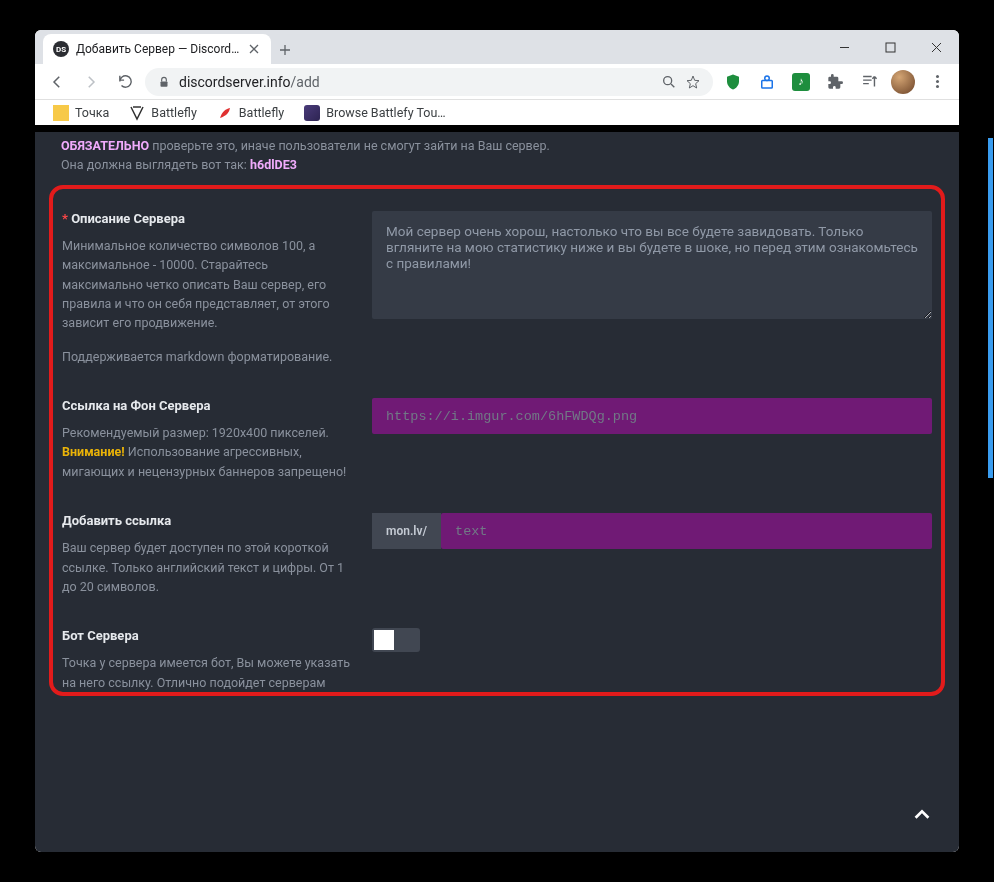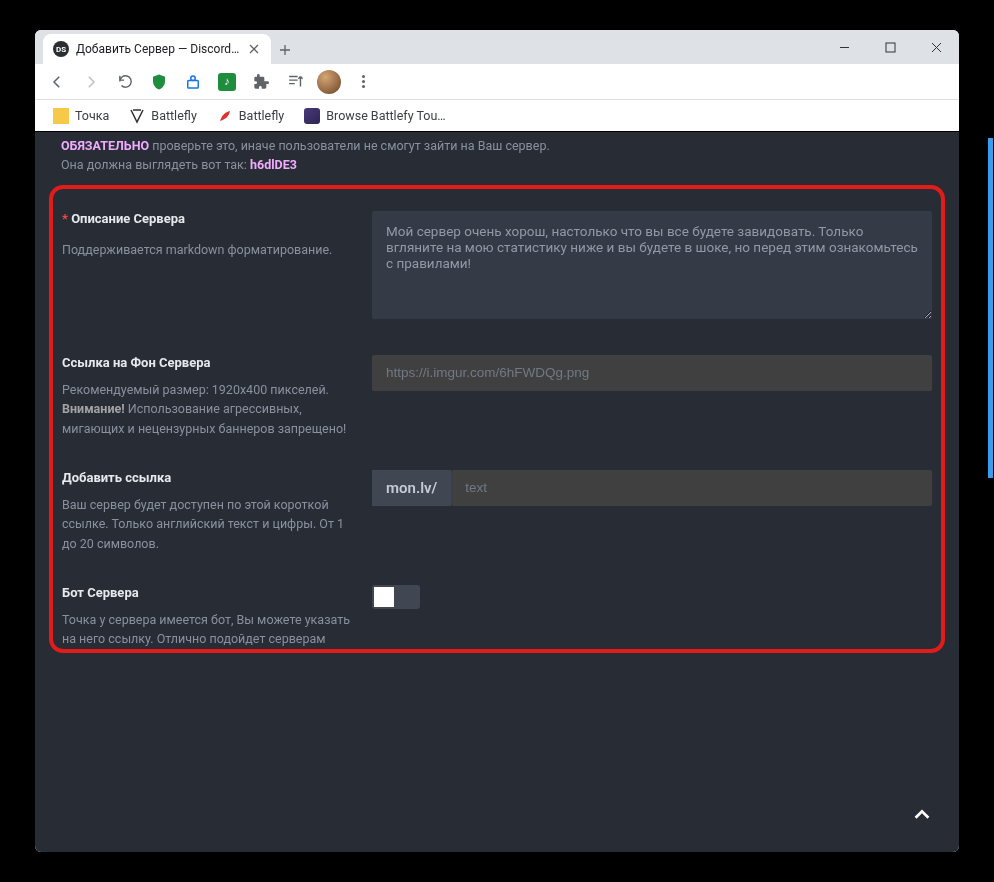--- a/index.html
+++ b/index.html
@@ -27,48 +27,48 @@
 .url-secure { color:#202124; }
 .url-path { color:#5f6368; }
 .addr-icon { width:28px; height:28px; display:flex; align-items:center; justify-content:center; color:#5f6368; }
 .addr-icon.green { color:#1e8e3e; }
 .addr-icon.blue { color:#1a73e8; }
 .ext-badge { width:18px; height:18px; background:#1e8e3e; border-radius:3px; display:flex; align-items:center; justify-content:center; color:#fff; font-size:11px; }
 .avatar { width:24px; height:24px; border-radius:50%; background:radial-gradient(circle at 35% 30%,#d4a574,#6b4226); }
 .menu-dots { display:flex; flex-direction:column; gap:2px; }
 .menu-dots span { width:3px; height:3px; background:#5f6368; border-radius:50%; }
 
-.bookmarks { height:32px; background:#fff; display:flex; align-items:center; padding:0 10px; gap:4px; border-bottom:1px solid #000000; }
+.bookmarks { height:32px; background:#fff; display:flex; align-items:center; padding:0 10px; gap:4px; border-bottom:7px solid #000000; }
 .bookmark { display:flex; align-items:center; gap:6px; padding:4px 8px; font-size:12.5px; color:#3c4043; }
 .bm-icon { width:16px; height:16px; flex-shrink:0; }
 
 .content { flex:1; background:#272c35; overflow-y:auto; position:relative; color:#a8b0bd; }
 .content-inner { padding:0 16px; }
 .top-text { font-size:12.5px; line-height:1.55; color:#8a919d; padding:4px 10px 10px; }
 .top-text b { color:#f0abfc; }
 
 .red-frame { border:4px solid #e21b1b; border-radius:14px; padding:14px 0 0; margin:0 -2px; }
 
 .form-row { display:flex; padding:8px 9px 24px; gap:20px; }
 .form-label-col { width:290px; flex-shrink:0; }
 .form-label { font-size:13px; font-weight:700; color:#e6e9ed; margin-bottom:10px; }
 .form-label .req { color:#ff4747; }
 .form-desc { font-size:12.5px; line-height:1.55; color:#8a919d; }
-.form-desc b { color:#a3a3a3; }
+.form-desc b { color:#eab308; }
 .form-input-col { flex:1; }
 
 .textarea { width:100%; height:108px; background:#353b46; border:none; padding:12px 14px; font-size:13.5px; color:#9099a7; resize:vertical; font-family:inherit; border-radius:2px; }
-.textinput { width:100%; height:36px; background:#404040; border:none; padding:0 14px; font-size:13.5px; color:#9099a7; font-family:Liberation Sans, sans-serif; border-radius:2px; }
+.textinput { width:100%; height:36px; background:#701a75; border:none; padding:0 14px; font-size:13.5px; color:#9099a7; font-family:Liberation Mono, monospace; border-radius:2px; }
 .textinput::placeholder, .textarea::placeholder { color:#717986; }
 
 .toggle { width:48px; height:24px; background:#414752; border-radius:3px; position:relative; }
 .toggle-thumb { position:absolute; left:2px; top:2px; width:20px; height:20px; background:#fff; }
 
 .input-group { display:flex; }
-.input-prefix { background:#414752; color:#c5cbd4; font-size:15px; font-weight:600; padding:0 14px; display:flex; align-items:center; height:36px; }
+.input-prefix { background:#414752; color:#c5cbd4; font-size:12px; font-weight:600; padding:0 14px; display:flex; align-items:center; height:36px; }
 
 .scroll-top { position:absolute; right:22px; bottom:22px; width:30px; height:30px; color:#fff; display:flex; align-items:center; justify-content:center; }
 
 .custom-scrollbar { position:absolute; right:1px; top:138px; width:5px; height:340px; background:#3a9df0; }
 
 ::-webkit-scrollbar { width:0; }
 </style>
 </head>
 <body>
 
@@ -115,20 +115,34 @@
     <div class="nav-btn disabled">
         <svg width="18" height="18" viewBox="0 0 24 24">
           <path d="M9 5l7 7-7 7" fill="none" stroke="currentColor" stroke-width="2"></path>
         </svg>
       </div>
     <div class="nav-btn">
         <svg width="17" height="17" viewBox="0 0 24 24">
           <path d="M4 12a8 8 0 1 1 2.34 5.66M4 4v6h6" fill="none" stroke="currentColor" stroke-width="2"></path>
         </svg>
       </div>
+    <div class="omnibox">
+      <svg class="lock-icon" viewBox="0 0 24 24">
+          <rect x="6" y="11" width="12" height="9" rx="1.5" fill="currentColor"></rect>
+          <path d="M8 11V8a4 4 0 1 1 8 0v3" fill="none" stroke="currentColor" stroke-width="2"></path>
+        </svg>
+      <span class="url-text"><span class="url-secure">discordserver.info</span><span class="url-path">/add</span></span>
+      <svg width="16" height="16" viewBox="0 0 24 24" style="color:#5f6368">
+          <circle cx="10" cy="10" r="6" fill="none" stroke="currentColor" stroke-width="2"></circle>
+          <path d="M15 15l5 5" stroke="currentColor" stroke-width="2"></path>
+        </svg>
+      <svg width="16" height="16" viewBox="0 0 24 24" style="color:#5f6368">
+          <path d="M12 3l2.5 6.5L21 10l-5 4.5L17.5 21 12 17.5 6.5 21 8 14.5 3 10l6.5-.5z" fill="none" stroke="currentColor" stroke-width="1.5"></path>
+        </svg>
+    </div>
     <div class="addr-icon green">
         <svg width="18" height="18" viewBox="0 0 24 24">
           <path d="M12 2l8 3v6c0 5-3.5 9.5-8 11-4.5-1.5-8-6-8-11V5l8-3z" fill="currentColor"></path>
         </svg>
       </div>
     <div class="addr-icon blue">
         <svg width="18" height="18" viewBox="0 0 24 24">
           <rect x="5" y="10" width="14" height="10" rx="1" fill="none" stroke="currentColor" stroke-width="2"></rect>
           <circle cx="12" cy="7" r="3" fill="none" stroke="currentColor" stroke-width="2"></circle>
         </svg>
@@ -186,20 +200,21 @@
       <div class="top-text">
         <b>ОБЯЗАТЕЛЬНО</b><span> проверьте это, иначе пользователи не смогут зайти на Ваш сервер.</span><br>
         <span>Она должна выглядеть вот так: </span><b>h6dlDE3</b>
       </div>
 
       <div class="red-frame">
 
         <div class="form-row">
           <div class="form-label-col">
             <div class="form-label"><span class="req">*</span> <span>Описание Сервера</span></div>
+            <div class="form-desc">Минимальное количество символов 100, а максимальное - 10000. Старайтесь максимально четко описать Ваш сервер, его правила и что он себя представляет, от этого зависит его продвижение.</div>
             <div class="form-desc" style="margin-top:14px">Поддерживается markdown форматирование.</div>
           </div>
           <div class="form-input-col">
             <textarea class="textarea" style="">Мой сервер очень хорош, настолько что вы все будете завидовать. Только вгляните на мою статистику ниже и вы будете в шоке, но перед этим ознакомьтесь с правилами!</textarea>
           </div>
         </div>
 
 
         <div class="form-row">
           <div class="form-label-col">

